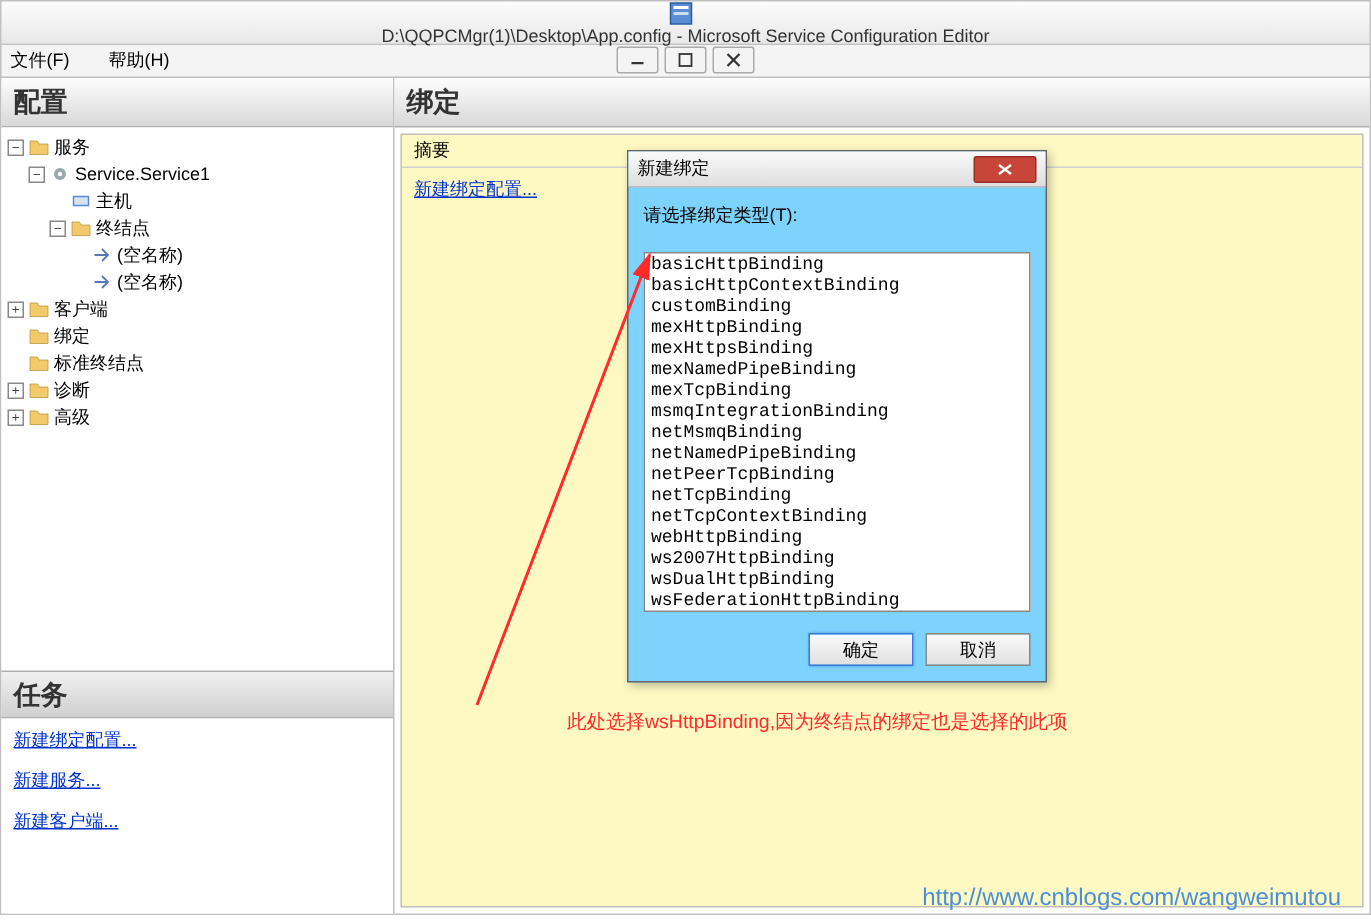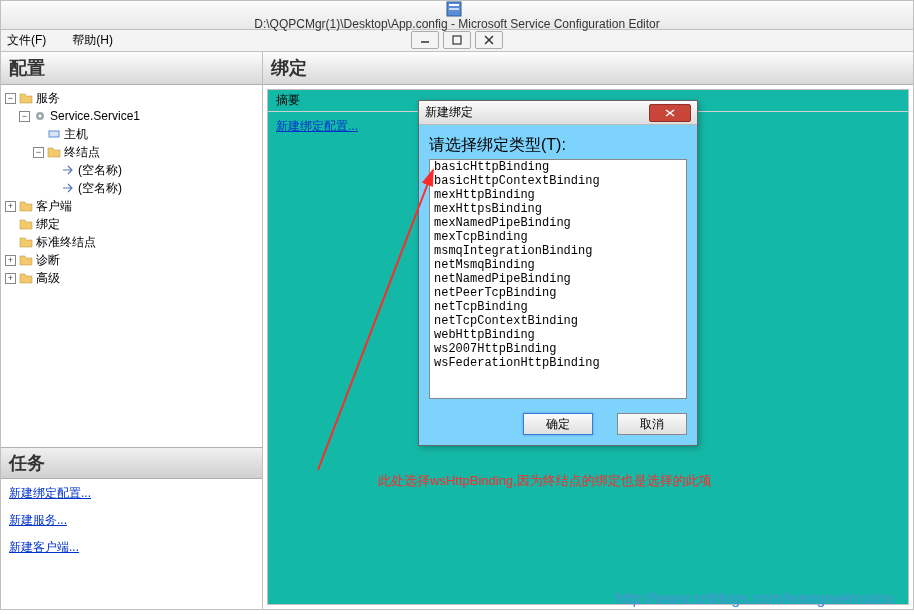--- a/index.html
+++ b/index.html
@@ -33,37 +33,37 @@
 .gear { fill: #9aa; }
 .arrow { fill: none; stroke: #5577bb; stroke-width: 1.2; }
 .tree ul ul { padding-left: 14px; }
 
 .tasks-header { background: linear-gradient(#f0f0f0, #d0d0d0); border-top: 1px solid #b0b0b0; border-bottom: 1px solid #b0b0b0; padding: 3px 8px; font-weight: bold; color: #333; font-size: 18px; }
 .tasks { padding: 6px 8px; height: 130px; background: #fff; }
 .task-link { color: #0033cc; text-decoration: underline; cursor: pointer; display: block; margin-bottom: 10px; }
 
 
 .right-col { flex: 1; display: flex; flex-direction: column; position: relative; }
-.right-sub { border: 1px solid #c0c0c0; margin: 4px; flex: 1; display: flex; flex-direction: column; background: #14b8a6; }
+.right-sub { border: 1px solid #c0c0c0; margin: 4px; flex: 1; display: flex; flex-direction: column; background: #fef9c3; }
 .summary-label { padding: 2px 8px; border-bottom: 1px solid #d0d0d0; font-size: 12px; }
 .right-body { flex: 1; padding: 6px 8px; position: relative; }
 .new-binding-link { color: #0033cc; text-decoration: underline; cursor: pointer; }
 
 
 .dialog { position: absolute; left: 418px; top: 100px; width: 280px; background: #7dd3fc; border: 1px solid #666; box-shadow: 2px 2px 6px rgba(0,0,0,0.25); }
 .dialog-title { height: 24px; background: linear-gradient(#fafafa, #dedede); border-bottom: 1px solid #bbb; display: flex; align-items: center; padding: 0 6px; position: relative; }
 .dialog-title-text { flex: 1; font-size: 12px; }
 .dialog-close { width: 42px; height: 18px; background: #c8453a; border: 1px solid #933028; border-radius: 2px; display: flex; align-items: center; justify-content: center; cursor: pointer; }
 .dialog-close svg { fill: #fff; }
 .dialog-body { padding: 10px 10px 6px 10px; }
-.dialog-label { margin-bottom: 3px; font-size: 16px; }
+.dialog-label { margin-bottom: 16px; font-size: 12px; }
 .listbox { border: 1px solid #888; background: #fff; height: 240px; overflow: hidden; font-family: "Courier New", monospace; font-size: 12px; }
 .list-item { padding: 0 4px; line-height: 14px; height: 14px; white-space: nowrap; cursor: pointer; }
 .dialog-buttons { display: flex; justify-content: flex-end; gap: 8px; padding: 8px 10px 10px 10px; }
-.btn { width: 70px; height: 22px; border: 1px solid #888; background: linear-gradient(#fafafa, #e0e0e0); cursor: pointer; font-size: 12px; margin-left: 16px; }
+.btn { width: 70px; height: 22px; border: 1px solid #888; background: linear-gradient(#fafafa, #e0e0e0); cursor: pointer; font-size: 12px; }
 .btn.primary { border: 1px solid #3a7ad8; box-shadow: 0 0 2px rgba(58,122,216,0.7); }
 
 
 .annotation-arrow { position: absolute; left: 308px; top: 150px; pointer-events: none; }
 .annotation-text { position: absolute; left: 378px; top: 472px; color: #ff2a2a; font-size: 13px; }
 .watermark { position: absolute; right: 20px; bottom: 6px; color: #4a90d9; font-size: 16px; font-family: Arial, sans-serif; margin-top: 48px; }
 </style>
 </head>
 <body>
 
@@ -266,32 +266,34 @@
           <line x1="2" y1="2" x2="10" y2="8" stroke="#fff" stroke-width="1.5"></line>
           <line x1="10" y1="2" x2="2" y2="8" stroke="#fff" stroke-width="1.5"></line>
         </svg>
     </div>
   </div>
   <div class="dialog-body">
     <div class="dialog-label">请选择绑定类型(T):</div>
     <div class="listbox" id="binding-listbox">
         <div class="list-item">basicHttpBinding</div>
         <div class="list-item">basicHttpContextBinding</div>
+        <div class="list-item">customBinding</div>
         <div class="list-item">mexHttpBinding</div>
         <div class="list-item">mexHttpsBinding</div>
         <div class="list-item">mexNamedPipeBinding</div>
         <div class="list-item">mexTcpBinding</div>
         <div class="list-item">msmqIntegrationBinding</div>
         <div class="list-item">netMsmqBinding</div>
         <div class="list-item">netNamedPipeBinding</div>
         <div class="list-item">netPeerTcpBinding</div>
         <div class="list-item">netTcpBinding</div>
         <div class="list-item">netTcpContextBinding</div>
         <div class="list-item">webHttpBinding</div>
         <div class="list-item">ws2007HttpBinding</div>
+        <div class="list-item">wsDualHttpBinding</div>
         <div class="list-item">wsFederationHttpBinding</div>
       </div>
   </div>
   <div class="dialog-buttons">
     <button class="btn primary">确定</button>
     <button class="btn">取消</button>
   </div>
 </div>
 
 <svg class="annotation-arrow" width="140" height="330">

